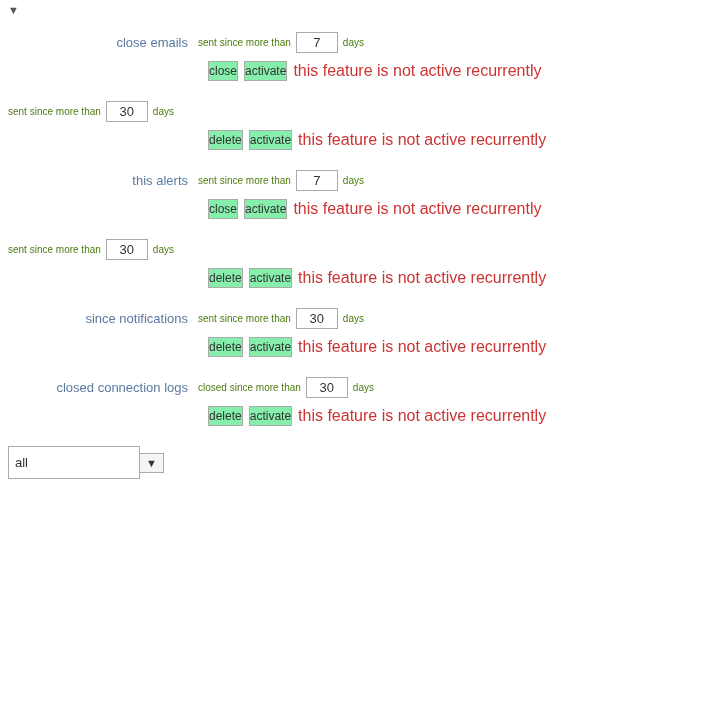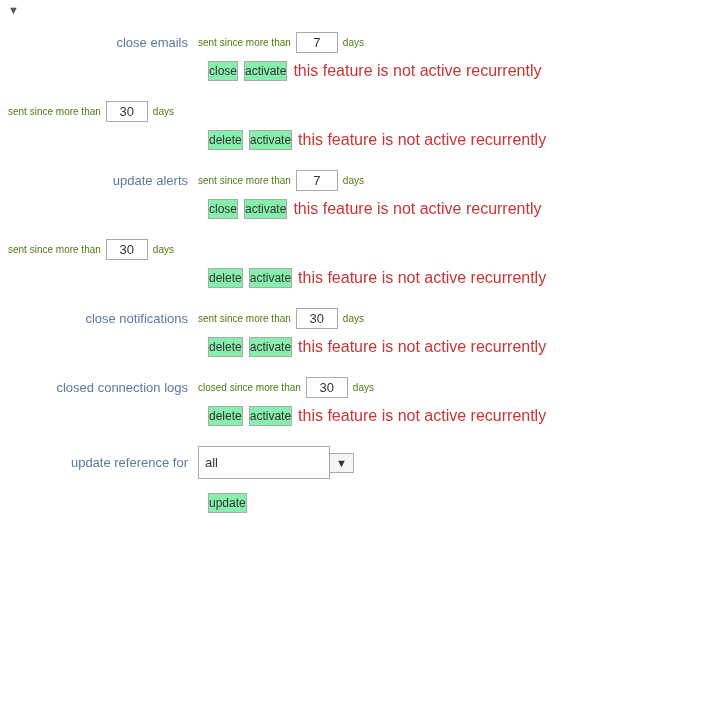--- a/index.html
+++ b/index.html
@@ -139,21 +139,21 @@
         <span class="row-desc"> days</span>
       </div>
       <div class="btn-row">
         <button class="btn">delete</button>
         <button class="btn">activate</button>
         <span class="status-text">this feature is not active recurrently</span>
       </div>
     </div>
     <div class="row-group">
       <div class="row-line">
-        <span class="row-label">update alerts</span>
+        <span class="row-label">this alerts</span>
         <span class="row-desc">sent since more than </span>
         <input type="text" class="days-input" value="7" style="">
         <span class="row-desc"> days</span>
       </div>
       <div class="btn-row">
         <button class="btn">close</button>
         <button class="btn">activate</button>
         <span class="status-text">this feature is not active recurrently</span>
       </div>
     </div>
@@ -164,21 +164,21 @@
         <span class="row-desc"> days</span>
       </div>
       <div class="btn-row">
         <button class="btn">delete</button>
         <button class="btn">activate</button>
         <span class="status-text">this feature is not active recurrently</span>
       </div>
     </div>
     <div class="row-group">
       <div class="row-line">
-        <span class="row-label">close notifications</span>
+        <span class="row-label">since notifications</span>
         <span class="row-desc">sent since more than </span>
         <input type="text" class="days-input" value="30" style="">
         <span class="row-desc"> days</span>
       </div>
       <div class="btn-row">
         <button class="btn">delete</button>
         <button class="btn">activate</button>
         <span class="status-text">this feature is not active recurrently</span>
       </div>
     </div>
@@ -192,22 +192,18 @@
       <div class="btn-row">
         <button class="btn">delete</button>
         <button class="btn">activate</button>
         <span class="status-text">this feature is not active recurrently</span>
       </div>
     </div>
   </div>
 
 <div class="row-group">
   <div class="row-line">
-    <span class="row-label">update reference for</span>
     <div class="dropdown-wrap">
       <select class="dropdown-select" id="update-ref-select"><option value="all">all</option><option value="emails">emails</option><option value="alerts">alerts</option><option value="notifications">notifications</option></select>
       <button class="dropdown-arrow-btn">▼</button>
     </div>
   </div>
-  <div class="update-btn-row">
-    <button class="btn">update</button>
-  </div>
 </div>
 
 </body></html>

